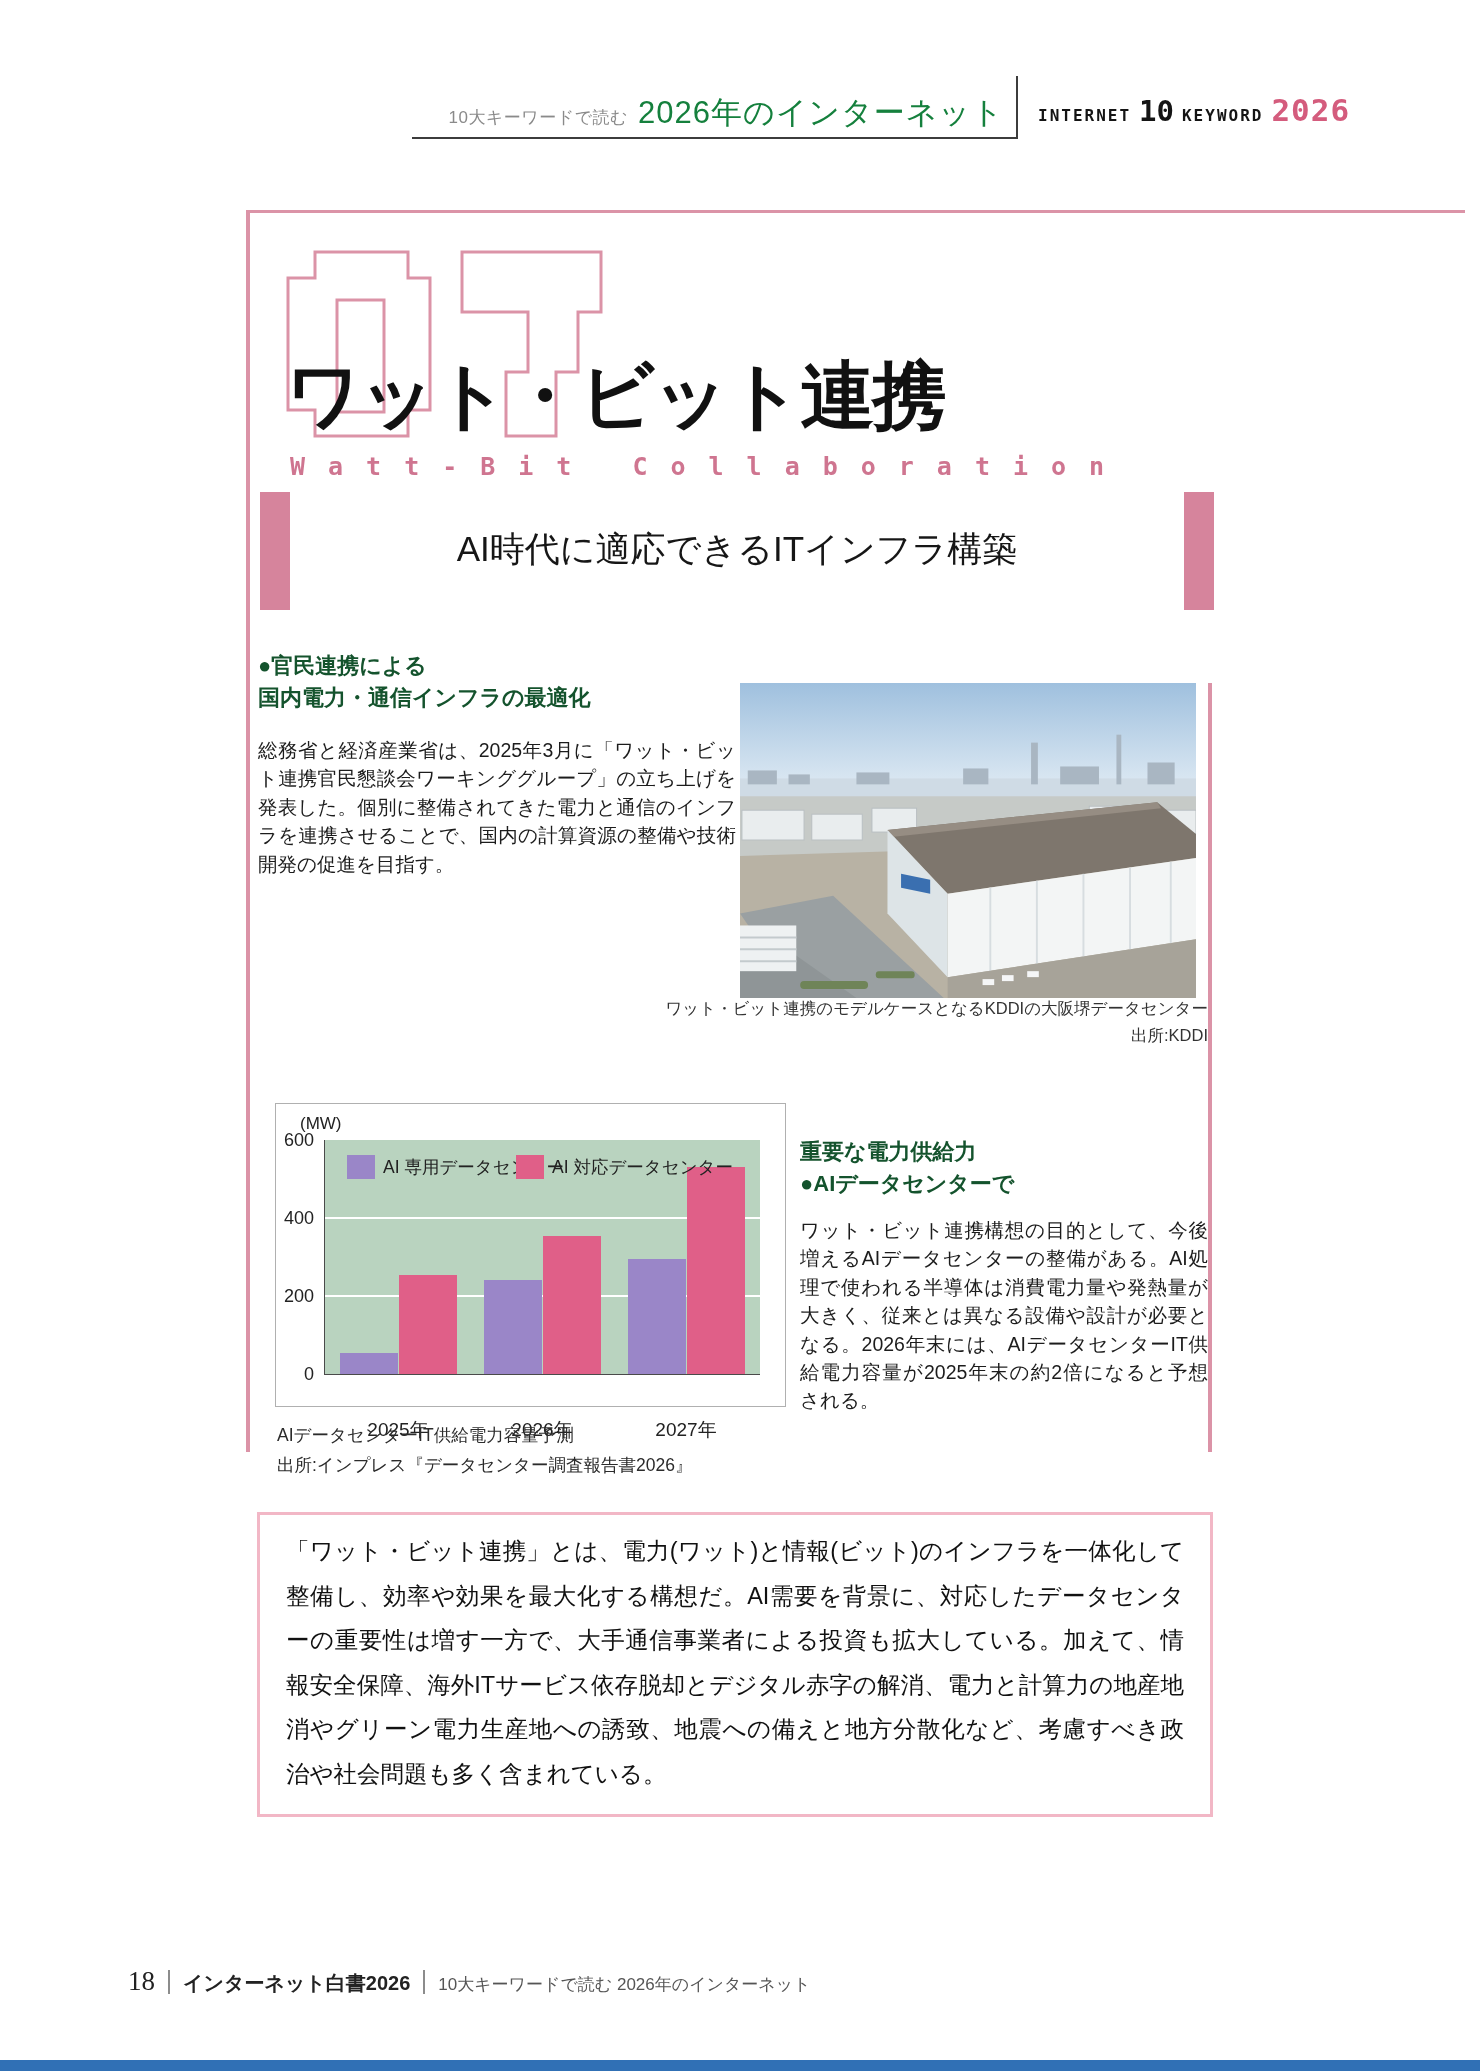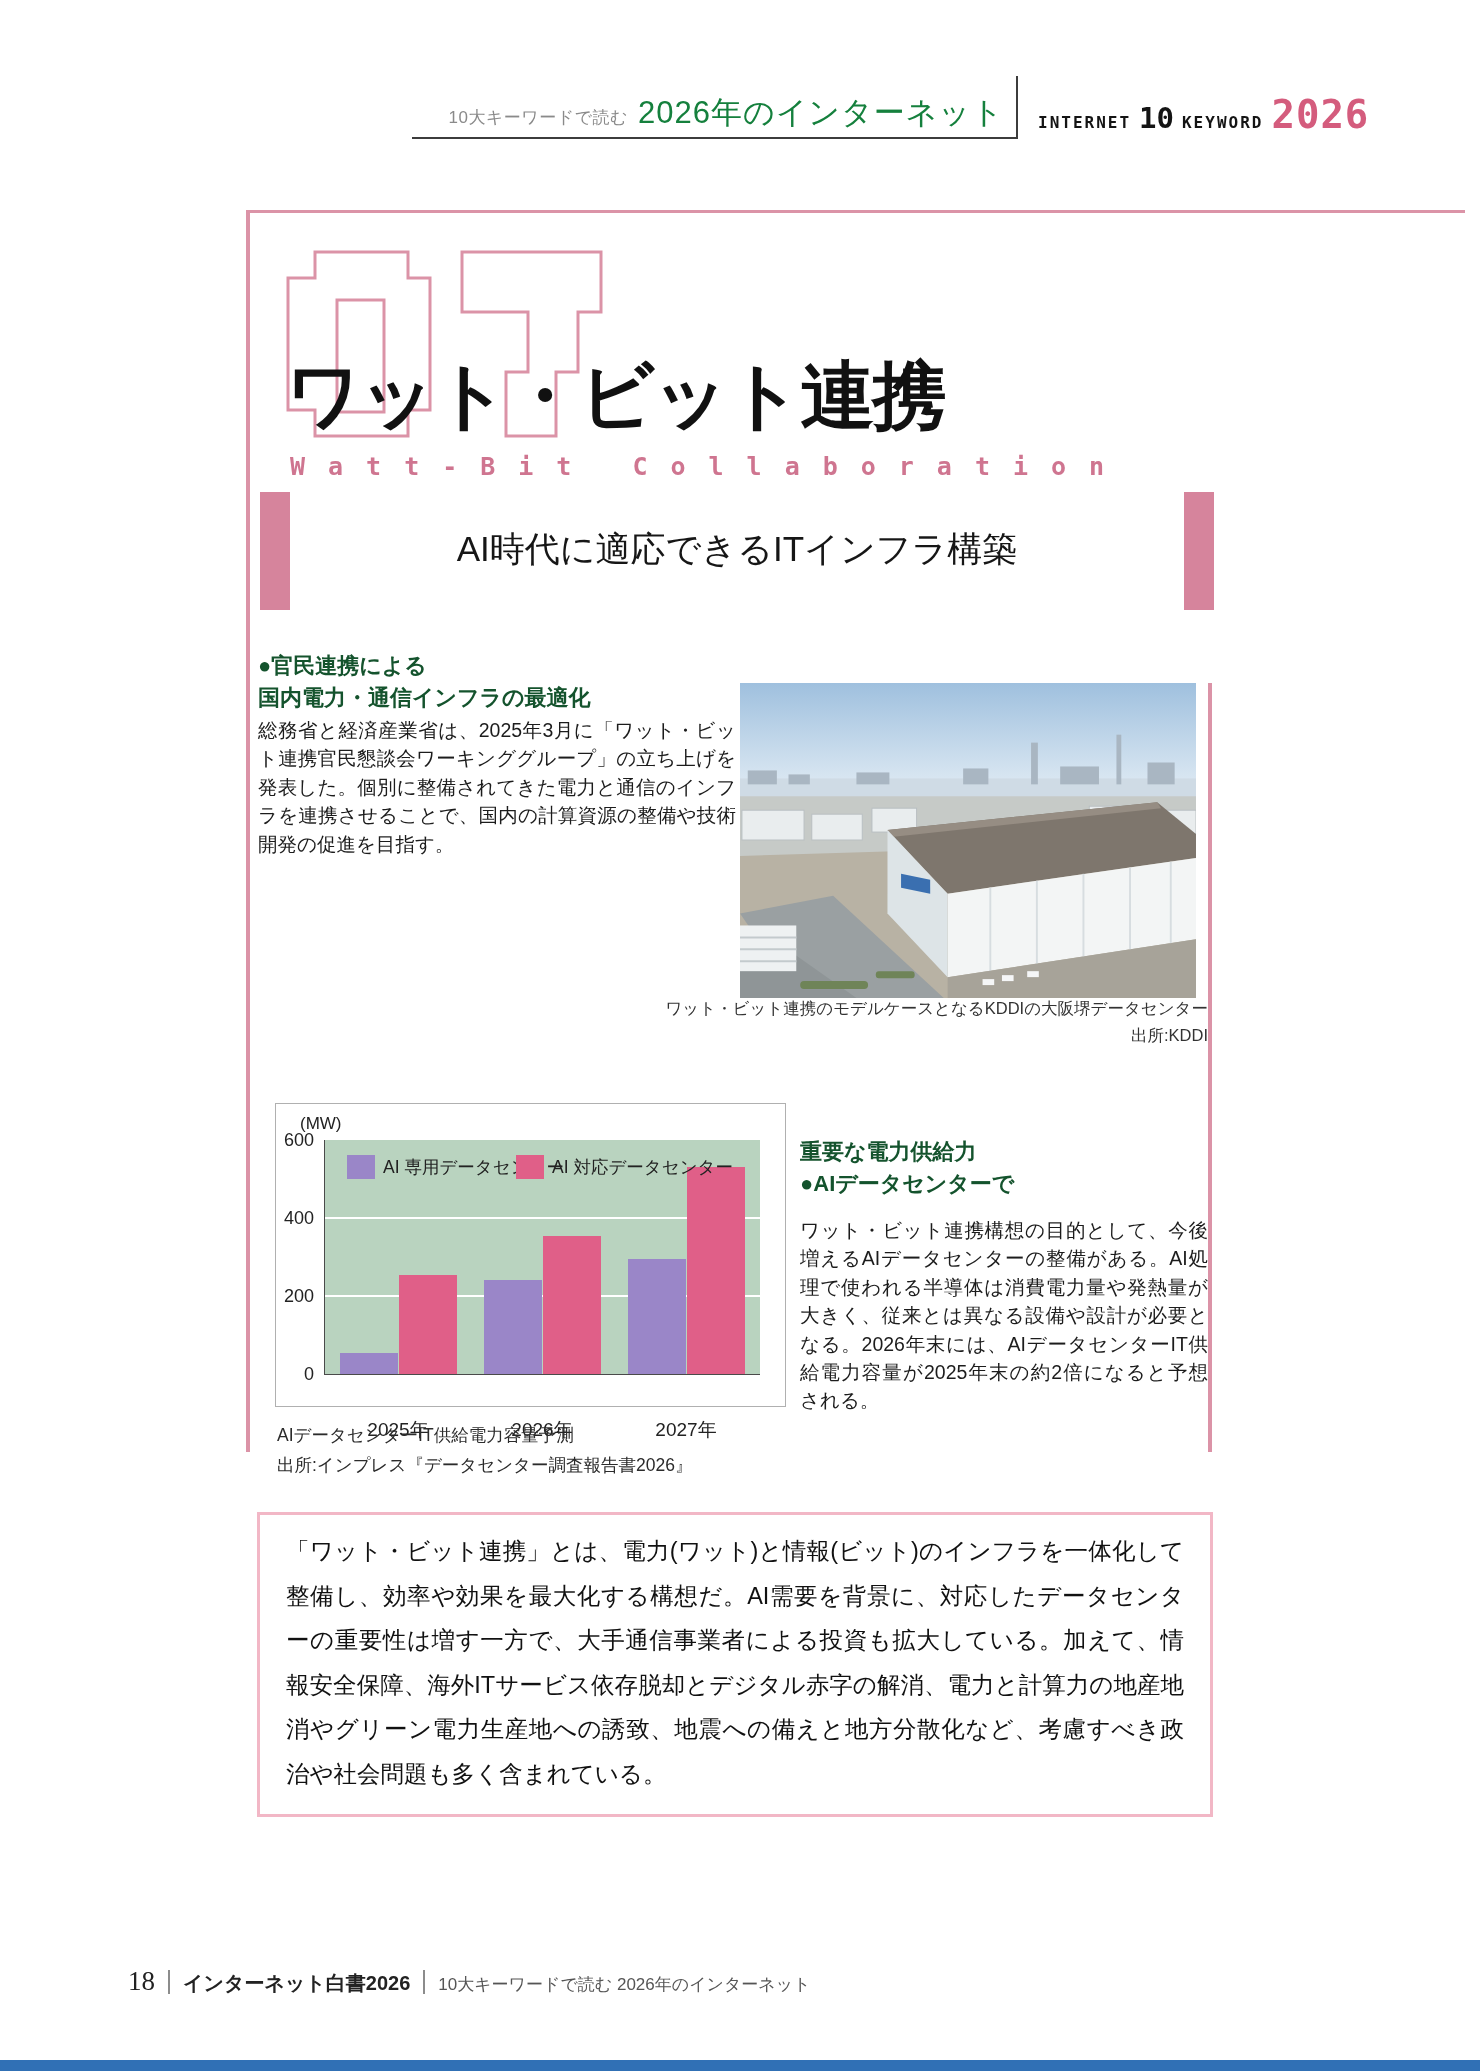--- a/index.html
+++ b/index.html
@@ -8,41 +8,41 @@
 
   
   .hdr-kicker{position:absolute;left:412px;top:92px;width:592px;display:flex;justify-content:flex-end;align-items:baseline;gap:10px;white-space:nowrap;}
   .hdr-kicker .small{font-size:17px;color:#8a8a8a;letter-spacing:.5px;text-align:right;}
   .hdr-kicker .big{font-size:31px;color:#15803d;font-weight:400;letter-spacing:1px;}
   .hdr-hrule{position:absolute;left:412px;top:137px;width:604px;height:2px;background:#3c3c3c;}
   .hdr-vrule{position:absolute;left:1016px;top:76px;width:2px;height:63px;background:#3c3c3c;}
   .brand{position:absolute;left:1038px;top:92px;display:flex;align-items:baseline;gap:8px;font-family:"DejaVu Sans Mono","Liberation Mono",monospace;font-weight:bold;white-space:nowrap;}
   .brand .b-sm{font-size:16px;letter-spacing:2px;color:#141414;}
   .brand .b-10{font-size:29px;color:#141414;}
-  .brand .b-yr{font-size:39px;color:#d45c7d;letter-spacing:1px;}
+  .brand .b-yr{font-size:31px;color:#d45c7d;letter-spacing:1px;}
 
   
   .rule{position:absolute;background:#db93a7;}
   .rule-top{left:246px;top:210px;width:1219px;height:3px;}
   .rule-left{left:246px;top:210px;width:4px;height:1242px;}
   .rule-right{left:1208px;top:683px;width:4px;height:769px;}
 
   
   .digits{position:absolute;left:270px;top:240px;}
   .art-title{position:absolute;left:286px;top:352px;font-size:74px;font-weight:900;letter-spacing:-2px;color:#111;line-height:88px;white-space:nowrap;}
   .art-title-en{position:absolute;left:290px;top:452px;font-family:"DejaVu Sans Mono","Liberation Mono",monospace;font-weight:bold;font-size:25px;color:#cf7590;letter-spacing:23px;white-space:nowrap;}
   .blk{position:absolute;width:30px;height:118px;background:#d6849c;}
   .blk-l{left:260px;top:492px;}
   .blk-r{left:1184px;top:492px;}
   .subtitle{position:absolute;left:300px;top:526px;width:874px;text-align:center;font-size:35px;font-weight:500;color:#161616;white-space:nowrap;}
 
   
   .sec{position:absolute;}
   .sec-h{font-size:22px;font-weight:bold;color:#14532d;line-height:32px;}
-  .sec-b{margin-top:2px;font-size:19.5px;line-height:28.4px;text-align:justify;color:#1c1c1c;}
+  .sec-b{margin-top:22px;font-size:19.5px;line-height:28.4px;text-align:justify;color:#1c1c1c;}
   .sec1{left:258px;top:650px;width:478px;}
   .sec2{left:800px;top:1136px;width:408px;}
   .sec2 .sec-b{margin-top:16px;}
 
   
   .photo{position:absolute;left:740px;top:683px;width:456px;height:315px;overflow:hidden;}
   .photo-cap{position:absolute;right:272px;top:995px;text-align:right;font-size:16.5px;line-height:27px;color:#333;}
 
   
   .chart-panel{position:absolute;left:275px;top:1103px;width:511px;height:304px;background:#fff;border:1px solid #b0b0b0;box-sizing:border-box;}

